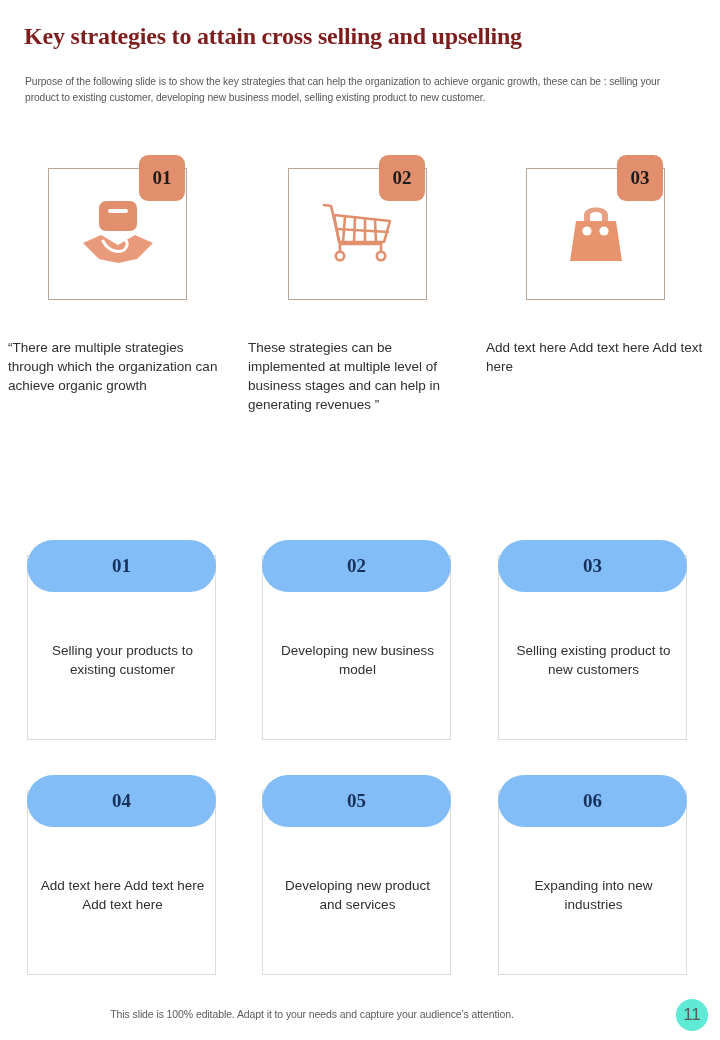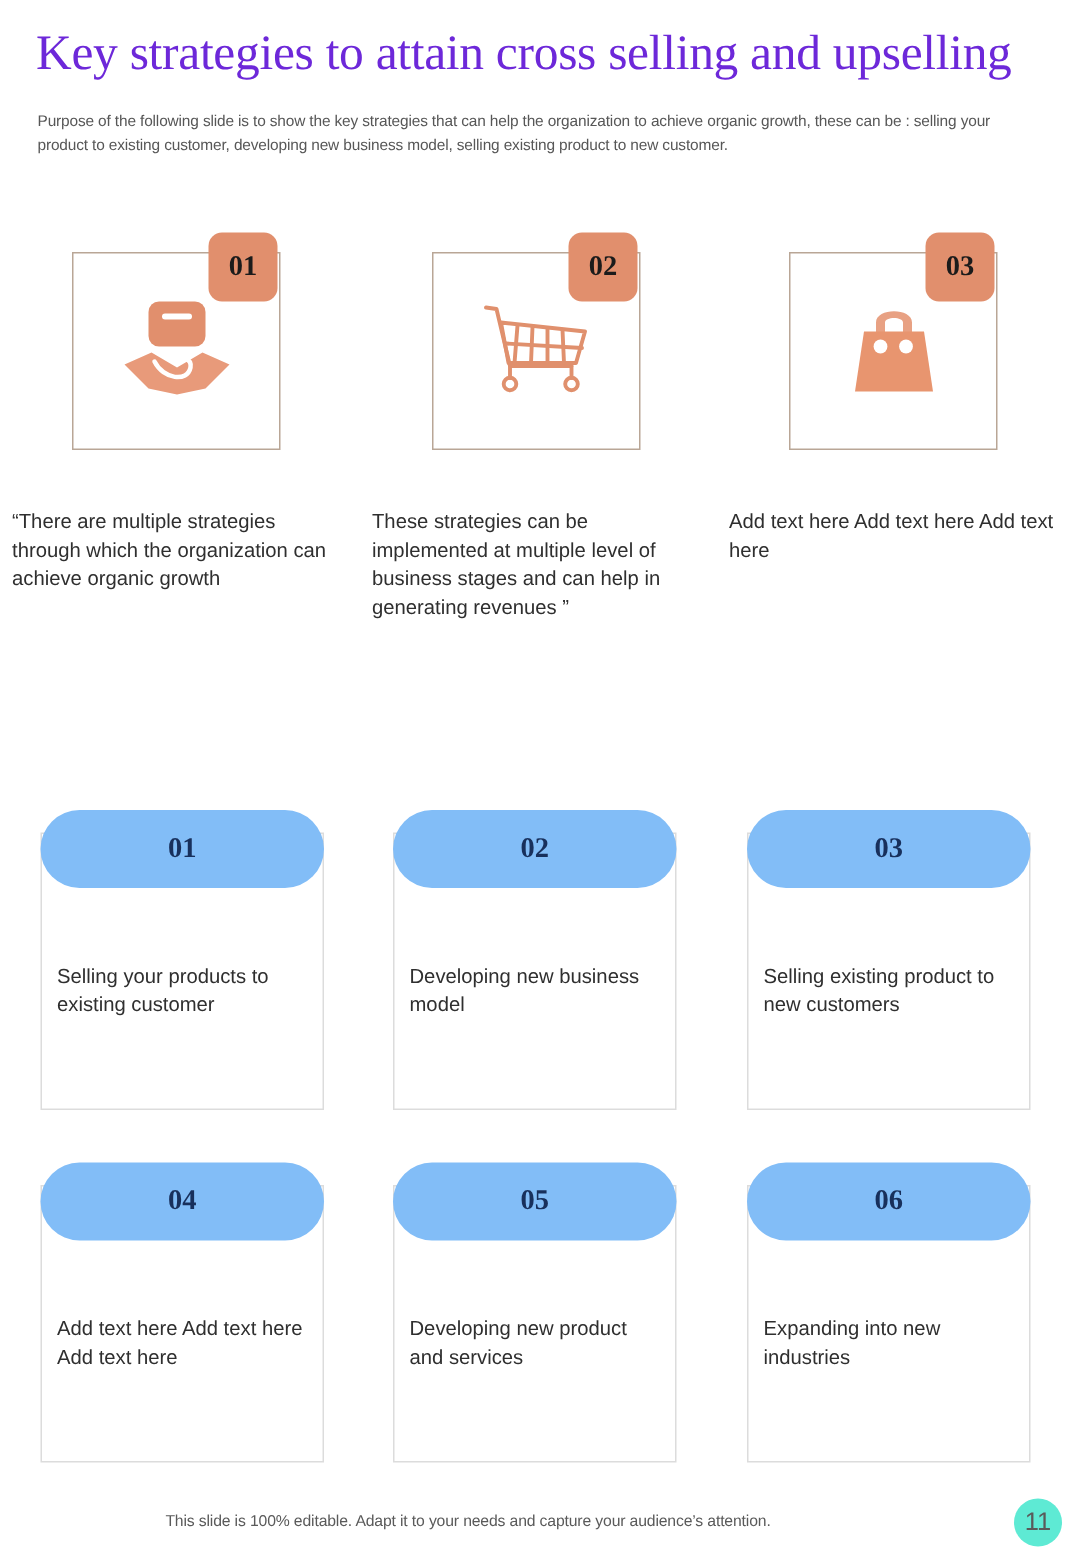--- a/index.html
+++ b/index.html
@@ -20,24 +20,24 @@
     position: absolute;
     left: 0; top: 0;
     width: 720px;
   }
   .page-title {
     position: absolute;
     left: 24px;
     top: 20px;
     width: 672px;
     font-family: "Liberation Serif", serif;
-    font-weight: normal;
-    font-size: 33px;
+    font-weight: bold;
+    font-size: 24px;
     line-height: 32px;
-    color: #6d28d9;
+    color: #7f1d1d;
     letter-spacing: -0.2px;
   }
   .page-subtitle {
     position: absolute;
     left: 25px;
     top: 74px;
     width: 660px;
     font-size: 10.3px;
     line-height: 15.5px;
     color: #575757;
@@ -150,21 +150,21 @@
     font-family: "Liberation Serif", serif;
     font-weight: bold;
     font-size: 19px;
     color: #18305c;
   }
   .card-text {
     position: absolute;
     left: 10px;
     top: 85px;
     width: 169px;
-    text-align: left;
+    text-align: center;
     font-size: 13.5px;
     line-height: 19px;
     color: #2f2f2f;
   }
 
   
   .footer {
     position: absolute;
     left: 0;
     bottom: 0;

